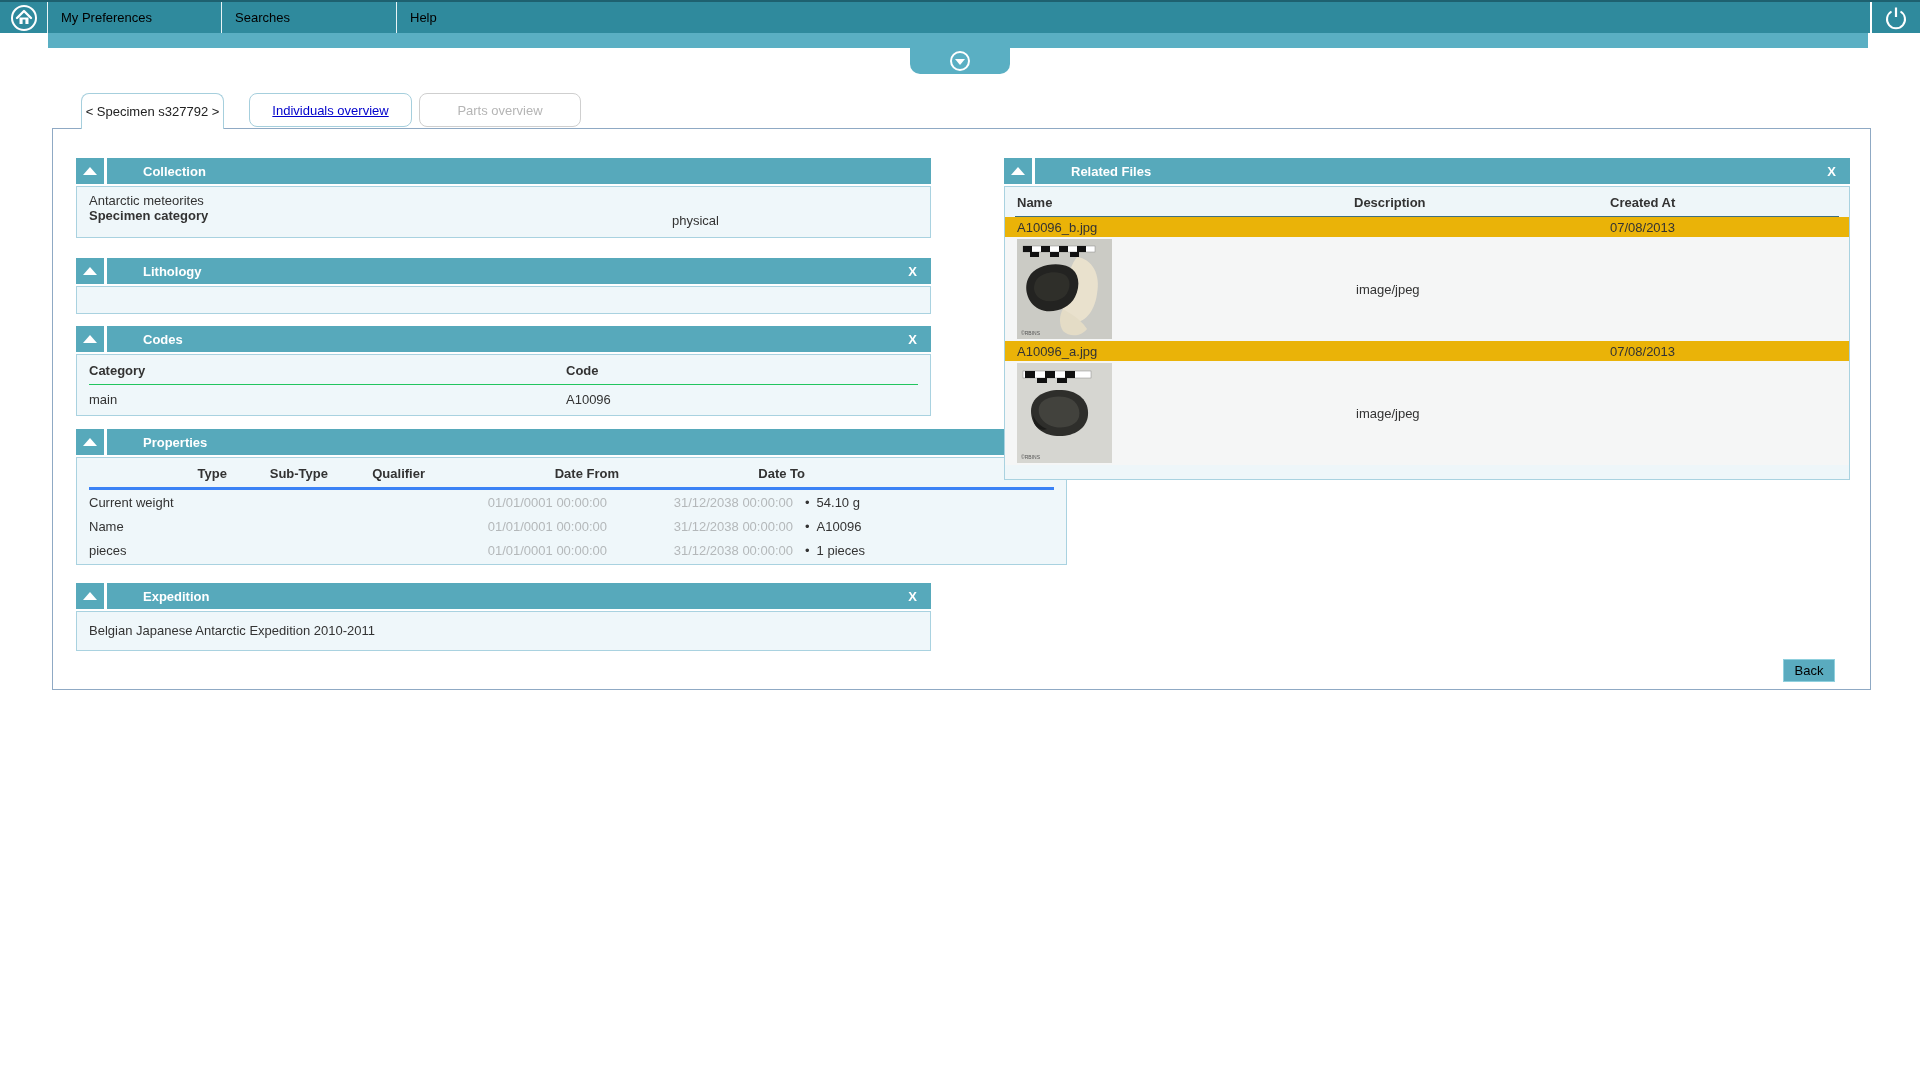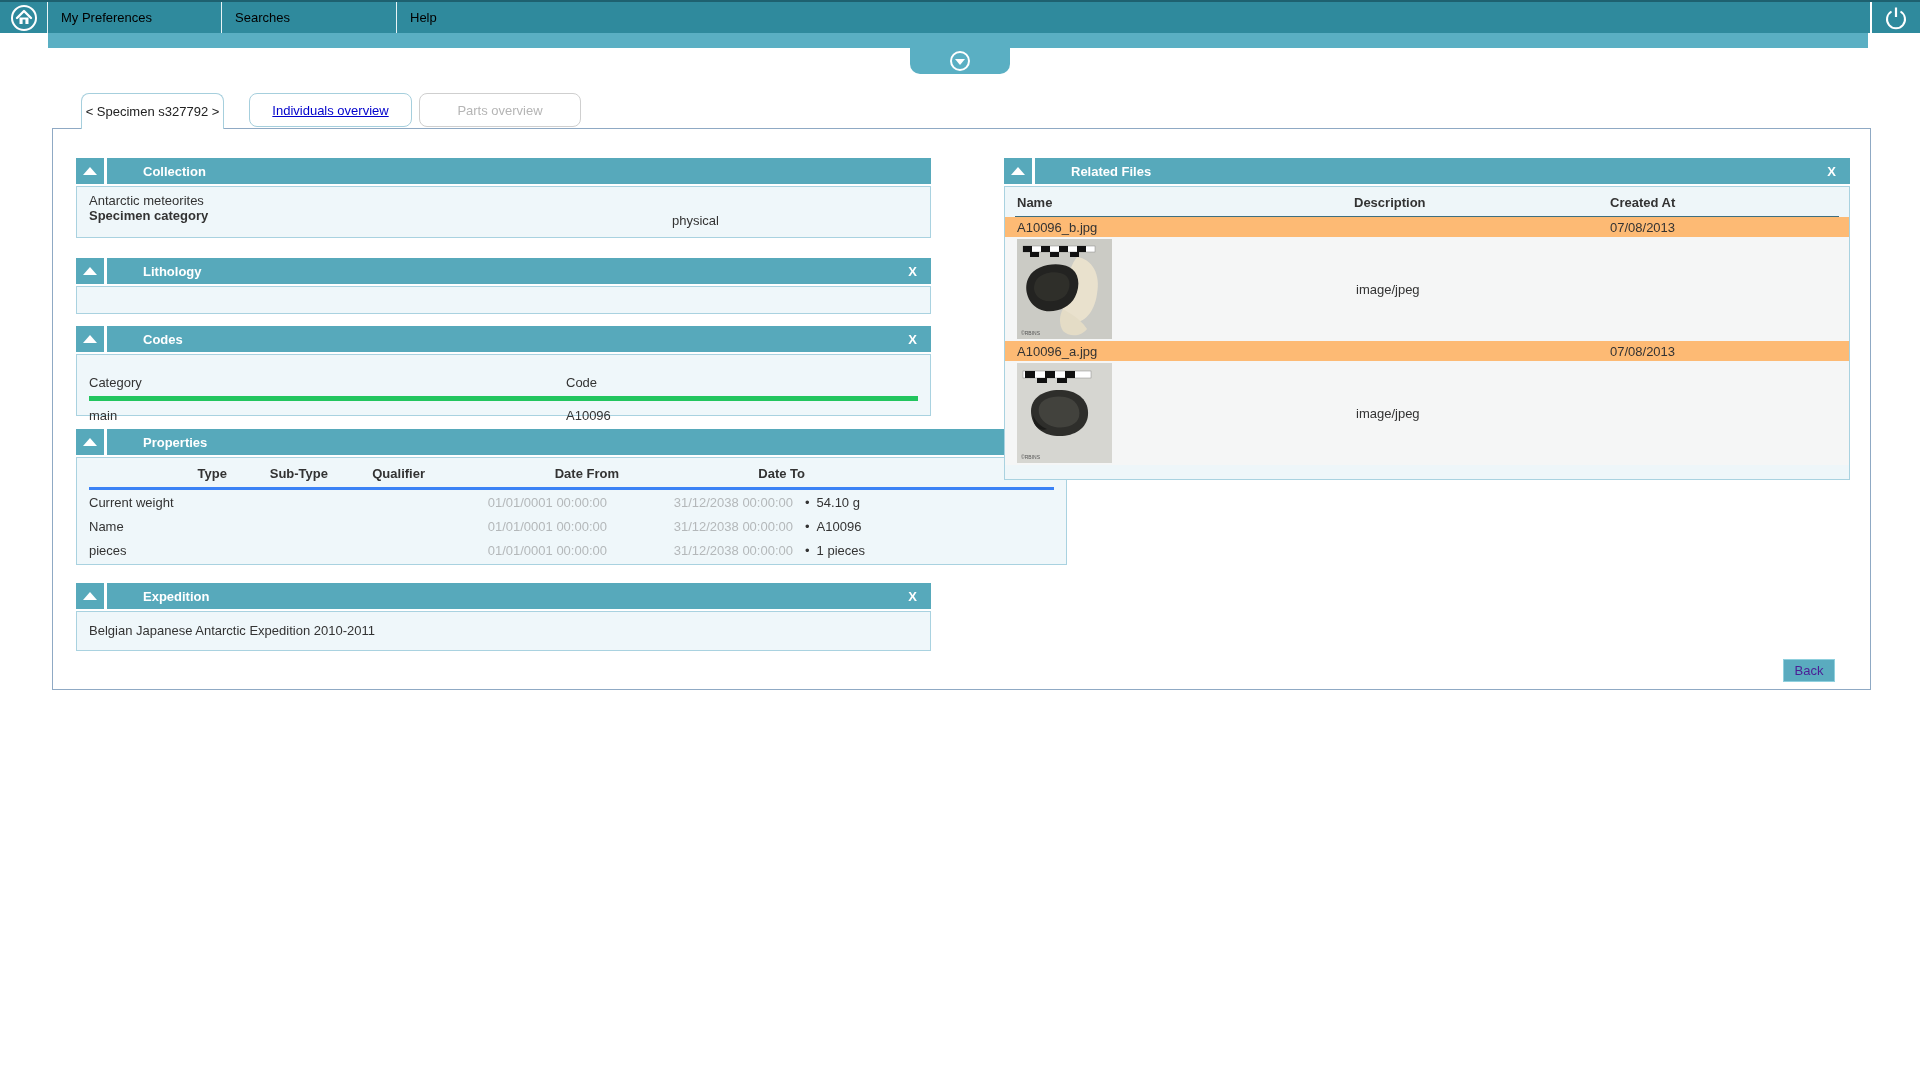--- a/index.html
+++ b/index.html
@@ -54,50 +54,50 @@
   .p-body { background:#eff7fa; border:1px solid #a9d2e0; margin-top:2px; position:relative; }
 
   
   .collection-body { height:52px; padding:6px 12px; }
   .coll-line2 { font-weight:bold; }
   .coll-value { position:absolute; left:595px; top:26px; font-weight:normal; }
 
   
   .codes-body { height:62px; padding:4px 12px 0 12px; }
   .codes-grid { display:grid; grid-template-columns:477px 1fr; }
-  .codes-grid.hdr { font-weight:normal; padding:4px 0 6px 0; border-bottom:5px solid #22c55e;margin-top:12px; }
+  .codes-grid.hdr { font-weight:bold; padding:4px 0 6px 0; border-bottom:1px solid #22c55e; }
   .codes-grid.row { padding-top:7px; }
 
   
   .props-body { height:108px; padding:4px 12px 0 12px; }
   .props-grid { display:grid; grid-template-columns:138px 101px 97px 194px 186px 1fr;
     align-items:center; }
   .props-grid.hdr { font-weight:bold; padding:4px 0 6px 0; border-bottom:3px solid #3b82f6;text-align:right; }
   .props-grid.row { height:24px; }
   .cell-date { color:#b4b8ba; text-align:right; padding-right:12px; }
   .cell-val::before { content:"\2022"; margin-right:7px; }
 
   
   .exped-body { height:40px; padding:11px 12px; }
 
   
   .rf-body { height:294px; background:#eef6f9; border:1px solid #a9d2e0; margin-top:2px; }
   .rf-grid { display:grid; grid-template-columns:337px 256px 1fr; align-items:center; }
   .rf-hdr-wrap { padding:6px 10px 0 10px; }
   .rf-hdr { font-weight:bold; padding:2px 2px 6px 2px; border-bottom:1px solid #3f6f80; }
   .rf-rows { background:#f5f6f6; }
-  .rf-name-row { background:#fdba74; padding:2px 0 2px 12px; height:20px; }
+  .rf-name-row { background:#eab308; padding:2px 0 2px 12px; height:20px; }
   .rf-thumb-row { padding:2px 0 2px 12px; }
   .rf-desc { padding-left:2px; }
 
   .thumb { width:95px; height:100px; display:block; }
 
   
   .back-btn { position:absolute; left:1730px; top:530px; width:52px; height:23px;
-    background:#5aabbf; border:1px solid #8fd0de; color:#4c1d95; font-size:13px;
+    background:#5aabbf; border:1px solid #8fd0de; color:#000000; font-size:13px;
     display:flex; align-items:center; justify-content:center; cursor:pointer; }
 </style>
 </head>
 <body>
 
 <div class="navbar">
   <div class="home-btn">
     <svg width="28" height="28" viewBox="0 0 28 28">
       <circle cx="14" cy="14" r="12" fill="none" stroke="#fff" stroke-width="2"></circle>
       <path d="M7 14 L14 7 L21 14" fill="none" stroke="#fff" stroke-width="2.4" stroke-linecap="round" stroke-linejoin="round"></path>

